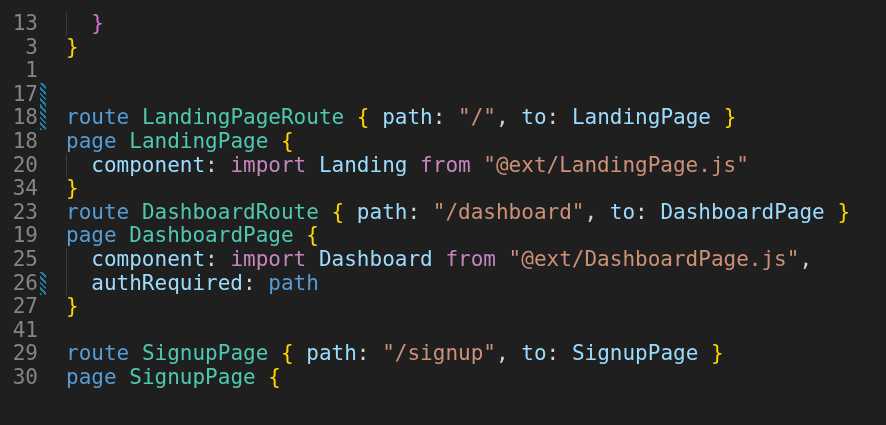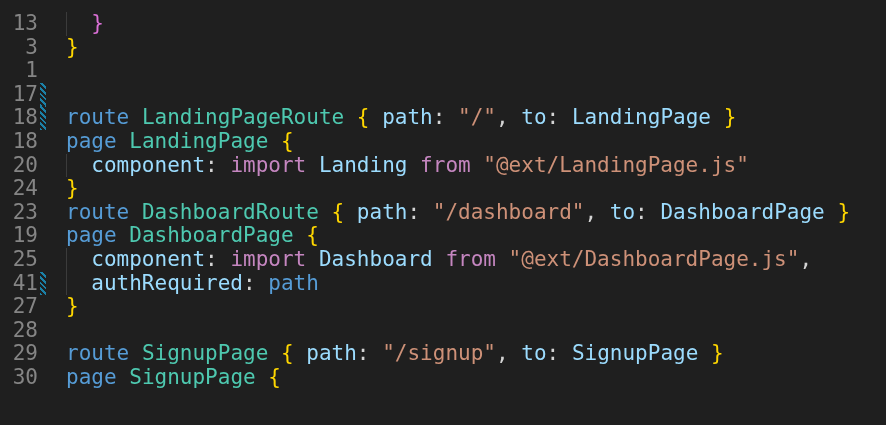--- a/index.html
+++ b/index.html
@@ -46,23 +46,23 @@
 
 <div class="editor">
   <div id="code-lines">
       <div class="line"><div class="ln">13</div><div class="deco"></div><div class="text"><span class="guide"></span><span class="tok plain">  </span><span class="tok brace_pink">}</span></div></div>
       <div class="line"><div class="ln">3</div><div class="deco"></div><div class="text"><span class="tok brace_gold">}</span></div></div>
       <div class="line"><div class="ln">1</div><div class="deco"></div><div class="text"></div></div>
       <div class="line"><div class="ln">17</div><div class="deco"><div class="mod"></div></div><div class="text"></div></div>
       <div class="line"><div class="ln">18</div><div class="deco"><div class="mod"></div></div><div class="text"><span class="tok keyword">route</span><span class="tok plain"> </span><span class="tok type">LandingPageRoute</span><span class="tok plain"> </span><span class="tok brace_gold">{</span><span class="tok plain"> </span><span class="tok property">path</span><span class="tok punctuation">:</span><span class="tok plain"> </span><span class="tok string">"/"</span><span class="tok punctuation">,</span><span class="tok plain"> </span><span class="tok property">to</span><span class="tok punctuation">:</span><span class="tok plain"> </span><span class="tok property">LandingPage</span><span class="tok plain"> </span><span class="tok brace_gold">}</span></div></div>
       <div class="line"><div class="ln">18</div><div class="deco"></div><div class="text"><span class="tok keyword">page</span><span class="tok plain"> </span><span class="tok type">LandingPage</span><span class="tok plain"> </span><span class="tok brace_gold">{</span></div></div>
       <div class="line"><div class="ln">20</div><div class="deco"></div><div class="text"><span class="guide"></span><span class="tok plain">  </span><span class="tok property">component</span><span class="tok punctuation">:</span><span class="tok plain"> </span><span class="tok import_keyword">import</span><span class="tok plain"> </span><span class="tok property">Landing</span><span class="tok plain"> </span><span class="tok import_keyword">from</span><span class="tok plain"> </span><span class="tok string">"@ext/LandingPage.js"</span></div></div>
-      <div class="line"><div class="ln">24</div><div class="deco"></div><div class="text"><span class="tok brace_gold">}</span></div></div>
+      <div class="line"><div class="ln">34</div><div class="deco"></div><div class="text"><span class="tok brace_gold">}</span></div></div>
       <div class="line"><div class="ln">23</div><div class="deco"></div><div class="text"><span class="tok keyword">route</span><span class="tok plain"> </span><span class="tok type">DashboardRoute</span><span class="tok plain"> </span><span class="tok brace_gold">{</span><span class="tok plain"> </span><span class="tok property">path</span><span class="tok punctuation">:</span><span class="tok plain"> </span><span class="tok string">"/dashboard"</span><span class="tok punctuation">,</span><span class="tok plain"> </span><span class="tok property">to</span><span class="tok punctuation">:</span><span class="tok plain"> </span><span class="tok property">DashboardPage</span><span class="tok plain"> </span><span class="tok brace_gold">}</span></div></div>
       <div class="line"><div class="ln">19</div><div class="deco"></div><div class="text"><span class="tok keyword">page</span><span class="tok plain"> </span><span class="tok type">DashboardPage</span><span class="tok plain"> </span><span class="tok brace_gold">{</span></div></div>
       <div class="line"><div class="ln">25</div><div class="deco"></div><div class="text"><span class="guide"></span><span class="tok plain">  </span><span class="tok property">component</span><span class="tok punctuation">:</span><span class="tok plain"> </span><span class="tok import_keyword">import</span><span class="tok plain"> </span><span class="tok property">Dashboard</span><span class="tok plain"> </span><span class="tok import_keyword">from</span><span class="tok plain"> </span><span class="tok string">"@ext/DashboardPage.js"</span><span class="tok punctuation">,</span></div></div>
-      <div class="line"><div class="ln">41</div><div class="deco"><div class="mod"></div></div><div class="text"><span class="guide"></span><span class="tok plain">  </span><span class="tok property">authRequired</span><span class="tok punctuation">:</span><span class="tok plain"> </span><span class="tok keyword">path</span></div></div>
+      <div class="line"><div class="ln">26</div><div class="deco"><div class="mod"></div></div><div class="text"><span class="guide"></span><span class="tok plain">  </span><span class="tok property">authRequired</span><span class="tok punctuation">:</span><span class="tok plain"> </span><span class="tok keyword">path</span></div></div>
       <div class="line"><div class="ln">27</div><div class="deco"></div><div class="text"><span class="tok brace_gold">}</span></div></div>
-      <div class="line"><div class="ln">28</div><div class="deco"></div><div class="text"></div></div>
+      <div class="line"><div class="ln">41</div><div class="deco"></div><div class="text"></div></div>
       <div class="line"><div class="ln">29</div><div class="deco"></div><div class="text"><span class="tok keyword">route</span><span class="tok plain"> </span><span class="tok type">SignupPage</span><span class="tok plain"> </span><span class="tok brace_gold">{</span><span class="tok plain"> </span><span class="tok property">path</span><span class="tok punctuation">:</span><span class="tok plain"> </span><span class="tok string">"/signup"</span><span class="tok punctuation">,</span><span class="tok plain"> </span><span class="tok property">to</span><span class="tok punctuation">:</span><span class="tok plain"> </span><span class="tok property">SignupPage</span><span class="tok plain"> </span><span class="tok brace_gold">}</span></div></div>
       <div class="line"><div class="ln">30</div><div class="deco"></div><div class="text"><span class="tok keyword">page</span><span class="tok plain"> </span><span class="tok type">SignupPage</span><span class="tok plain"> </span><span class="tok brace_gold">{</span></div></div>
     </div>
 </div>
 
 </body></html>

